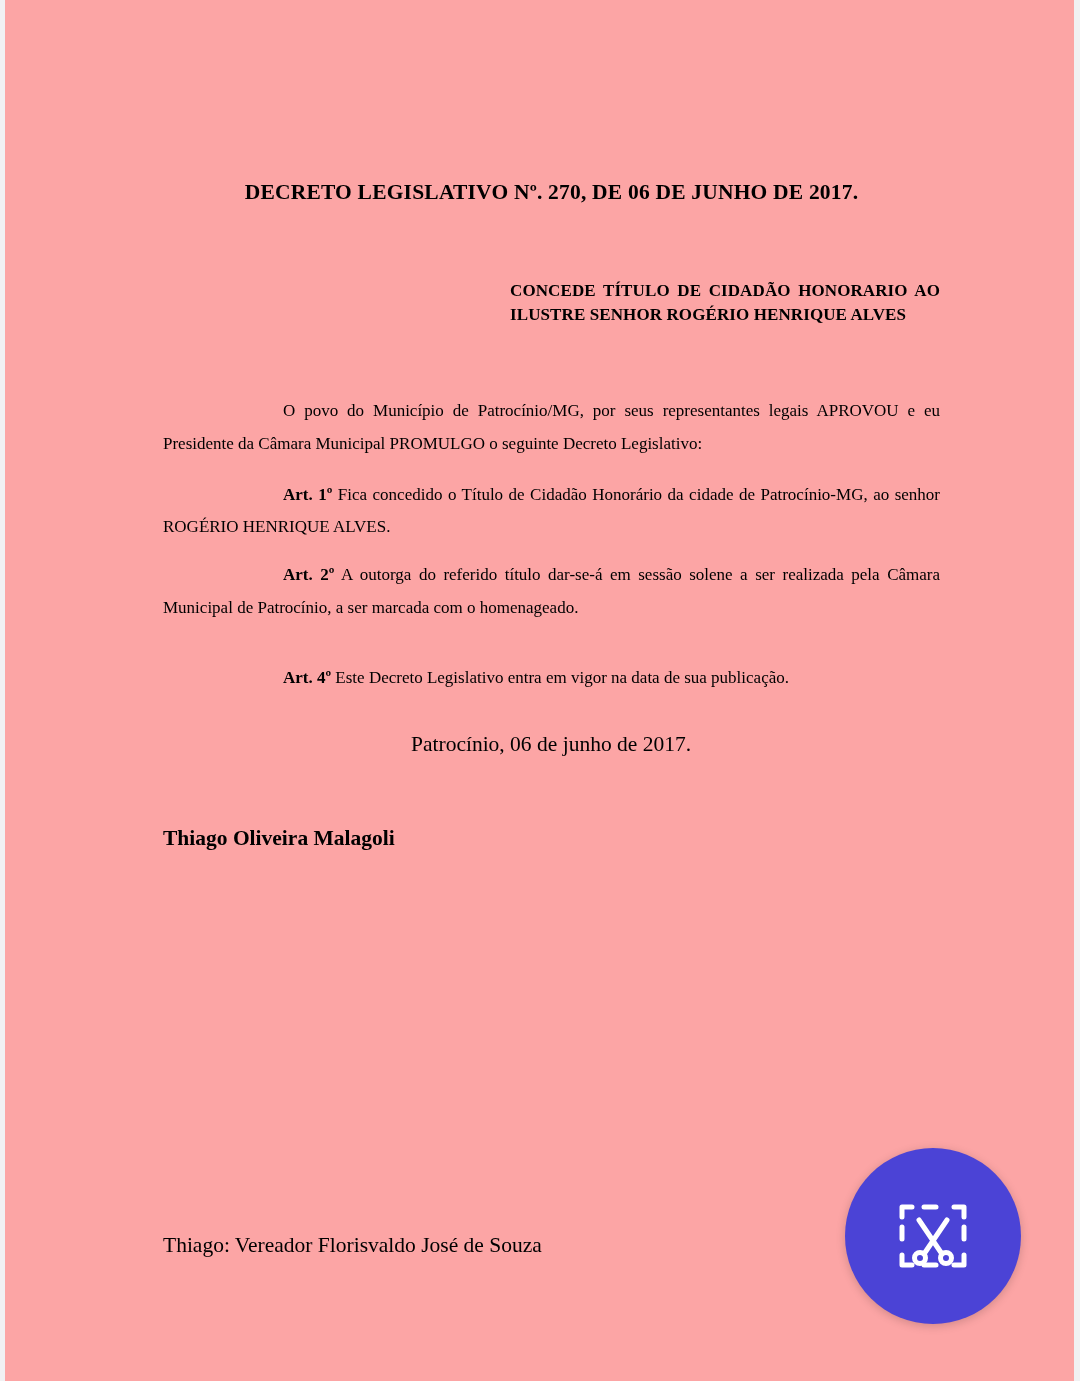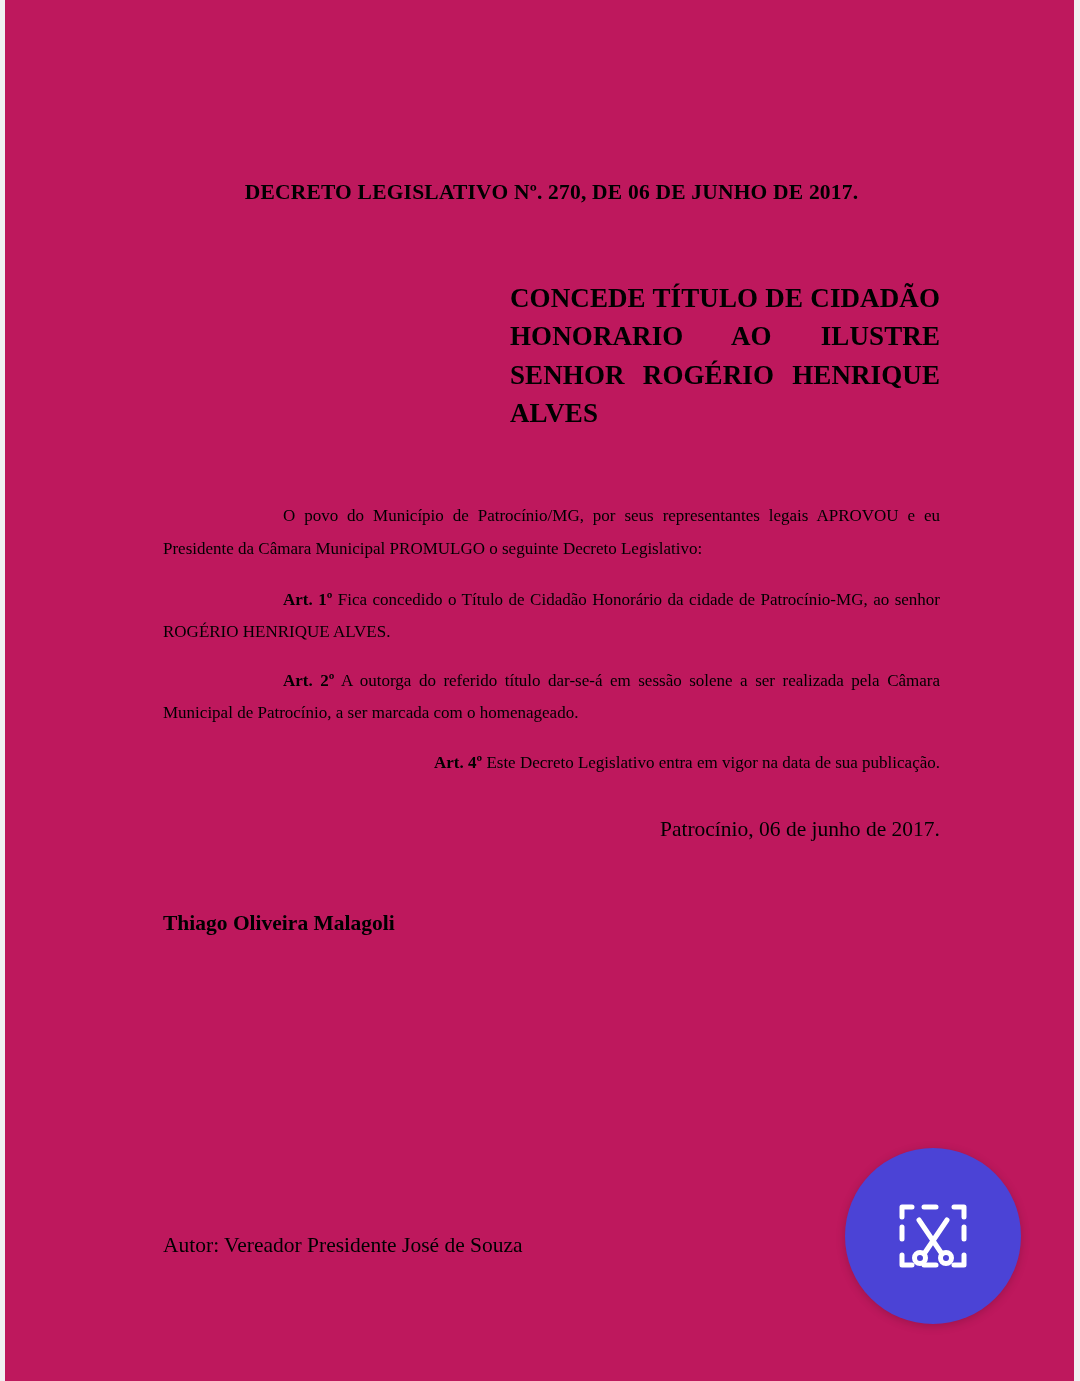--- a/index.html
+++ b/index.html
@@ -13,21 +13,21 @@
     position: relative;
     font-family: "Liberation Serif", serif;
     color: #000000;
     overflow: hidden;
   }
   .page {
     position: absolute;
     left: 0; top: 0;
     width: 1080px;
     height: 1381px;
-    background: #be185d;
+    background: #fca5a5;
     box-sizing: border-box;
     padding: 0;
   }
   .edge-left {
     position: absolute;
     left: 0; top: 0;
     width: 5px; height: 1381px;
     background: #f1f1f3;
   }
   .edge-right {
@@ -47,21 +47,21 @@
     font-weight: bold;
     font-size: 21.5px;
     letter-spacing: 0.2px;
     margin-top: 180px;
   }
   .ementa {
     margin-top: 74px;
     margin-left: 347px;
     width: 430px;
     font-weight: bold;
-    font-size: 27px;
+    font-size: 17px;
     text-align: justify;
     text-align-last: left;
     line-height: 1.42;
     letter-spacing: 0.1px;
   }
   .para {
     margin-top: 36px;
     font-size: 17px;
     text-align: justify;
     line-height: 1.9;
@@ -71,24 +71,24 @@
     display: inline-block;
     width: 120px;
   }
   .para b {
     font-weight: bold;
   }
   .p-preambulo { margin-top: 68px; }
   .p-art1 { margin-top: 19px; }
   .p-art2 { margin-top: 16px; }
   .p-art3 { margin-top: 38px; }
-  .p-art4 { margin-top: 18px; text-align: right; }
+  .p-art4 { margin-top: 38px; text-align: left; }
   .p-local {
     margin-top: 30px;
-    text-align: right;
+    text-align: left;
     font-size: 21.5px;
     line-height: 1.9;
   }
   .p-local .indent { display: inline-block; width: 248px; }
   .signature {
     margin-top: 60px;
     font-size: 21px;
     line-height: 1.3;
   }
   .signature .name {
@@ -145,21 +145,21 @@
     <div class="para p-art4"><span class="indent"></span><b>Art. 4º</b><span> Este Decreto Legislativo entra em vigor na data de sua publicação.</span></div>
 
     <div class="p-local"><span class="indent"></span><span>Patrocínio, 06 de junho de 2017.</span></div>
 
     <div class="signature">
       <span class="name">Thiago Oliveira Malagoli</span>
     </div>
 
   </div>
 
-  <div class="author">Autor: Vereador Presidente José de Souza</div>
+  <div class="author">Thiago: Vereador Florisvaldo José de Souza</div>
 
   <div class="fab">
     <span>
       <svg width="86" height="86" viewBox="0 0 86 86" fill="none" xmlns="http://www.w3.org/2000/svg">
         <path d="M12 24 L12 14 L22 14" stroke="#ffffff" stroke-width="5" stroke-linecap="round" stroke-linejoin="round"></path>
         <path d="M64 14 L74 14 L74 24" stroke="#ffffff" stroke-width="5" stroke-linecap="round" stroke-linejoin="round"></path>
         <path d="M74 62 L74 72 L64 72" stroke="#ffffff" stroke-width="5" stroke-linecap="round" stroke-linejoin="round"></path>
         <path d="M22 72 L12 72 L12 62" stroke="#ffffff" stroke-width="5" stroke-linecap="round" stroke-linejoin="round"></path>
         <path d="M34 14 L46 14" stroke="#ffffff" stroke-width="5" stroke-linecap="round"></path>
         <path d="M74 34 L74 46" stroke="#ffffff" stroke-width="5" stroke-linecap="round"></path>

